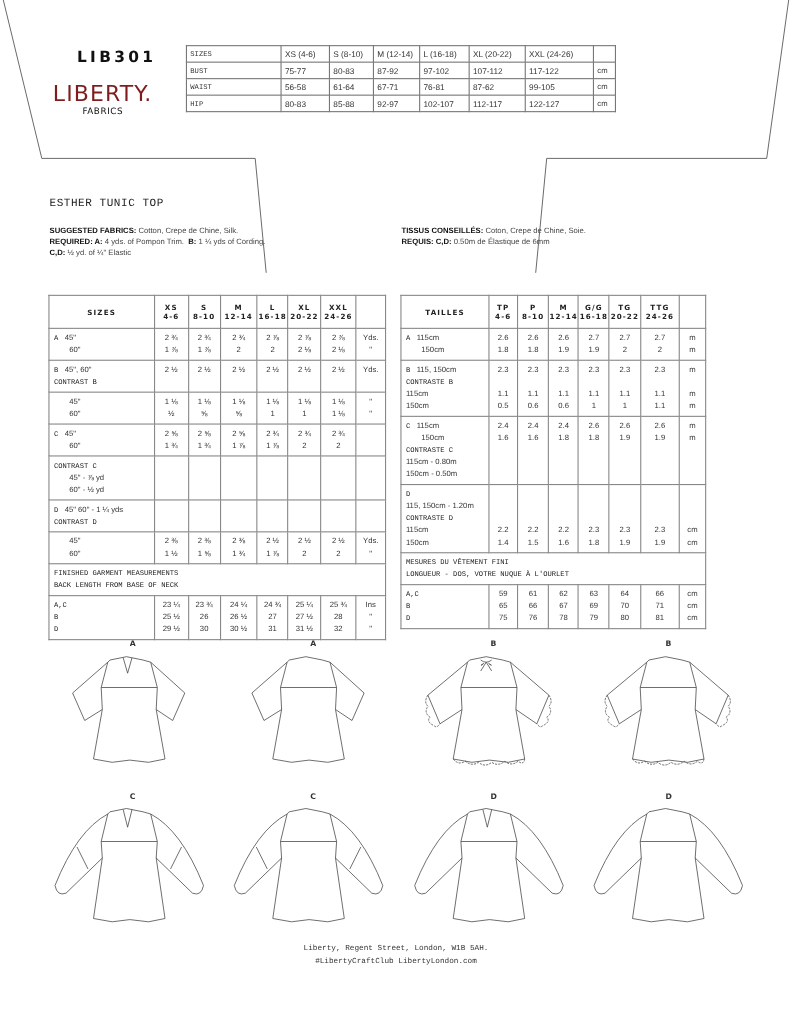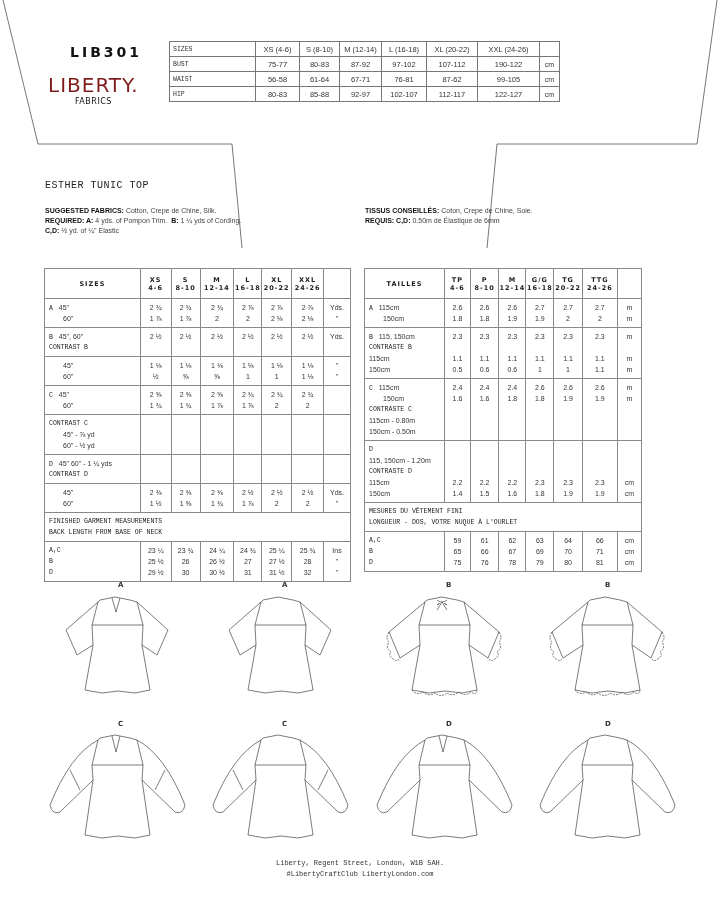--- a/index.html
+++ b/index.html
@@ -7,21 +7,21 @@
   body { position: relative; font-family: "Liberation Sans", sans-serif; color: #222; }
 
   .outline { position: absolute; left: 0; top: 0; width: 720px; height: 260px; pointer-events: none; }
 
   .code { position: absolute; left: 70px; top: 44px; font-family: "DejaVu Sans", sans-serif; font-weight: bold; font-size: 14px; letter-spacing: 3px; color: #111; }
   .brand { position: absolute; left: 48px; top: 73px; font-family: "DejaVu Sans", sans-serif; font-size: 20px; letter-spacing: 1px; color: #7f1d1d; }
   .brand-sub { position: absolute; left: 75px; top: 97px; font-family: "DejaVu Sans", sans-serif; font-size: 8px; letter-spacing: 0.5px; color: #111; text-align: right; }
 
   table { border-collapse: collapse; }
   .sizes-tbl { position: absolute; left: 169px; top: 41px; font-size: 7.5px; }
-  .sizes-tbl td { border: 1px solid #777; height: 15px; text-align: center; color: #333; padding: 0 3px; }
+  .sizes-tbl td { border: 1px solid #777; height: 15px; text-align: left; color: #333; padding: 0 3px; }
   .sizes-tbl td.lbl { text-align: left; font-family: "Liberation Mono", monospace; width: 86px; font-size: 6.5px; }
   .sizes-tbl td.unit { width: 20px; font-size: 7px; }
 
   .title { position: absolute; left: 45px; top: 180px; font-family: "Liberation Mono", monospace; font-size: 10px; letter-spacing: 0.5px; color: #222; }
   .fabrics { position: absolute; left: 45px; top: 206px; font-size: 7px; line-height: 10px; color: #444; }
   .fabrics-fr { position: absolute; left: 365px; top: 206px; font-size: 7px; line-height: 10px; color: #444; }
   .fabrics b, .fabrics-fr b { color: #111; }
 
   .req { position: absolute; font-size: 7px; color: #333; }
   .req td { border: 1px solid #888; text-align: center; vertical-align: top; padding: 0; }
@@ -65,21 +65,21 @@
     <td style="width:62px">XXL (24-26)</td>
     <td class="unit"></td>
   </tr>
   <tr>
     <td class="lbl">BUST</td>
     <td>75-77</td>
     <td>80-83</td>
     <td>87-92</td>
     <td>97-102</td>
     <td>107-112</td>
-    <td>190-122</td>
+    <td>117-122</td>
     <td class="unit">cm</td>
   </tr>
   <tr>
     <td class="lbl">WAIST</td>
     <td>56-58</td>
     <td>61-64</td>
     <td>67-71</td>
     <td>76-81</td>
     <td>87-62</td>
     <td>99-105</td>

